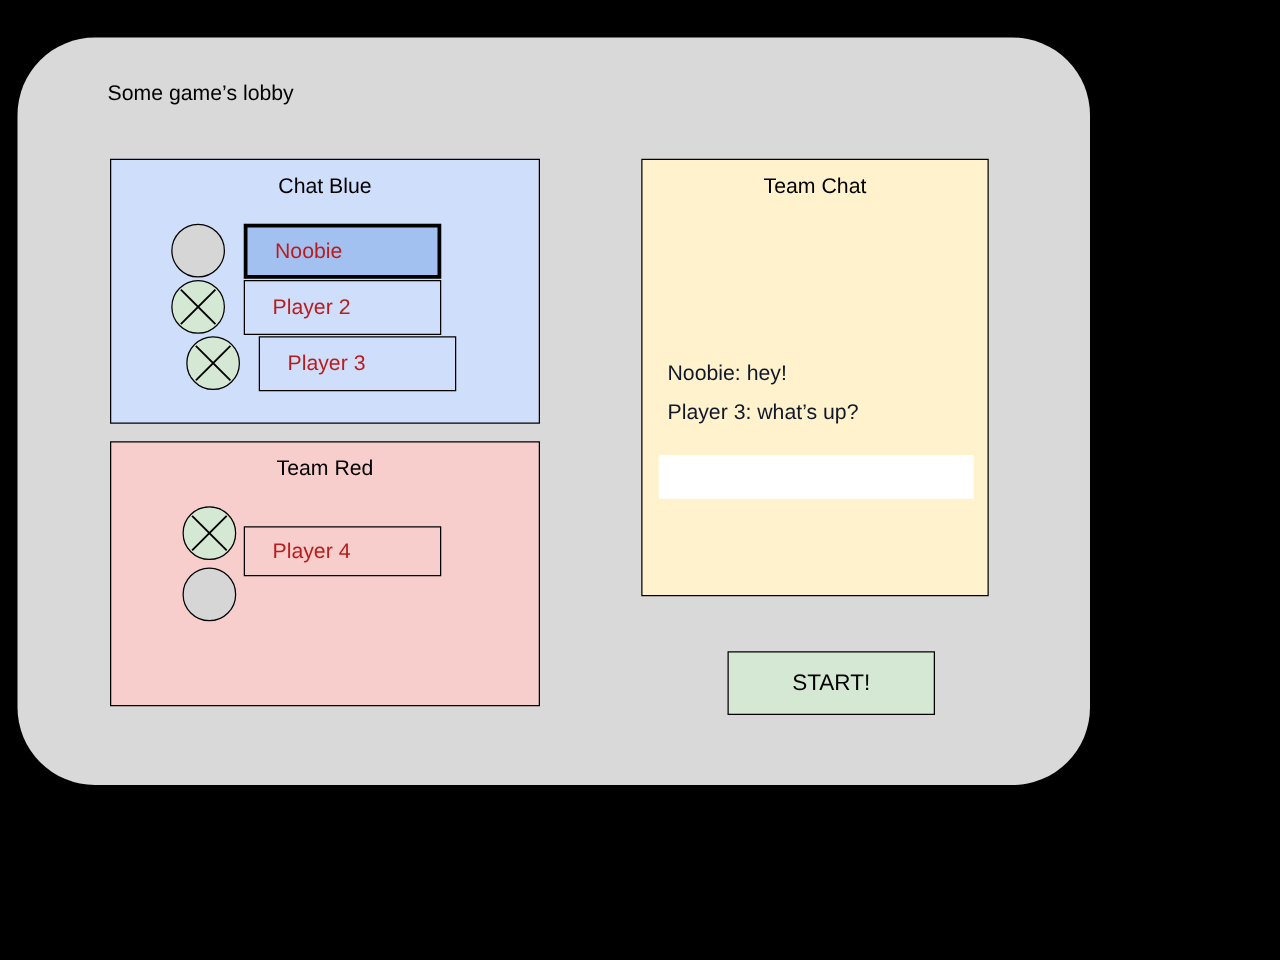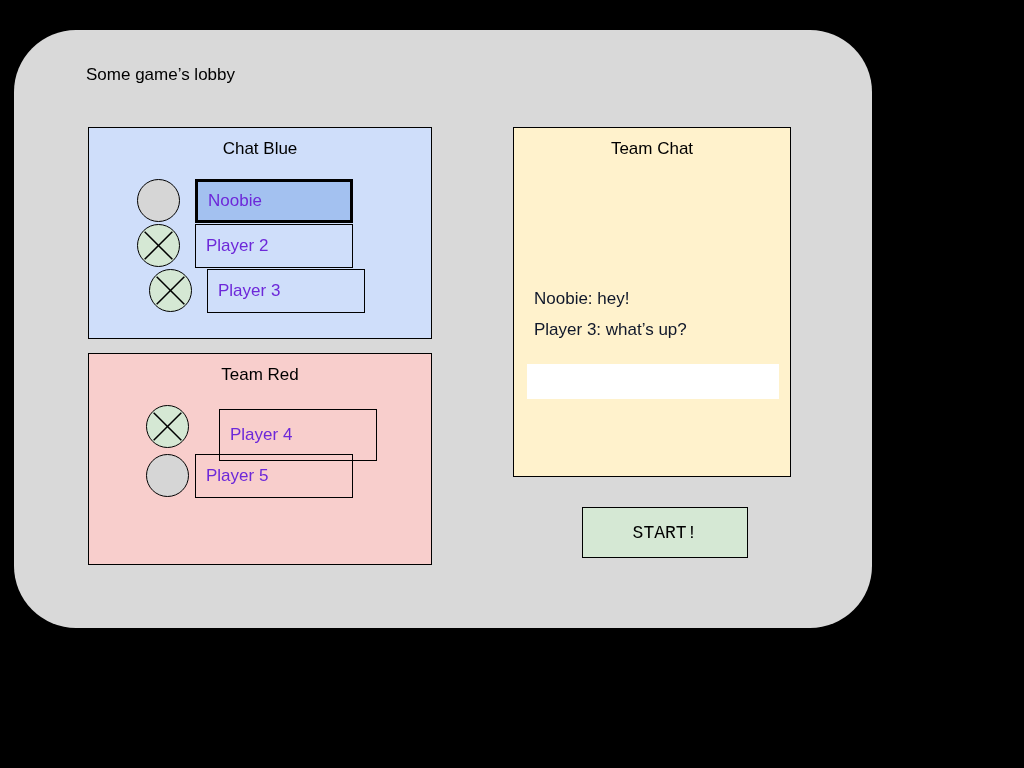--- a/index.html
+++ b/index.html
@@ -69,23 +69,23 @@
     border: 1.4px solid #000000;
   }
   .status-icon.waiting { background: #d6d6d6; }
   .status-icon.ready   { background: #d5e8d4; }
   .status-icon svg { display: block; width: 100%; height: 100%; }
 
   .name-box {
     position: absolute;
     display: flex;
     align-items: center;
-    padding-left: 10px;
-    font-size: 17px;
-    color: #6d28d9;
+    padding-left: 22px;
+    font-size: 17px;
+    color: #b91c1c;
     border: 1.5px solid #000000;
     background: transparent;
   }
   .name-box.selected {
     background: #a3c1f0;
     border: 3px solid #000000;
   }
 
   
   .chat-message {
@@ -107,29 +107,29 @@
     padding: 0 6px;
     font-family: "Liberation Sans", sans-serif;
     font-size: 17px;
     color: #000000;
   }
 
   
   #start-button {
     position: absolute;
     left: 568px;
-    top: 477px;
+    top: 491px;
     width: 166px;
     height: 51px;
     background: #d5e8d4;
     border: 1.5px solid #000000;
     display: flex;
     align-items: center;
     justify-content: center;
-    font-family: Liberation Mono, monospace;
+    font-family: Liberation Sans, sans-serif;
     font-size: 18px;
     color: #000000;
     cursor: pointer;
     padding: 16px;
   }
 </style>
 </head>
 <body>
 
 <div id="screen">
@@ -176,30 +176,27 @@
     <div class="panel panel-red" style="left:74px; top:323px; width:344px; height:212px;">
       <div class="panel-title">Team Red</div>
 
       <div class="player-row" style="left:0; top:51px; width:100%;">
         <div class="status-icon ready" style="left:57px; top:0;">
           <svg viewBox="0 0 43 43" aria-hidden="true">
             <line x1="7" y1="7" x2="36" y2="36" stroke="#000000" stroke-width="1.6"></line>
             <line x1="36" y1="7" x2="7" y2="36" stroke="#000000" stroke-width="1.6"></line>
           </svg>
         </div>
-        <div class="name-box" style="left:106px; top:4px; width:158px; height:52px;margin-left:24px;">
+        <div class="name-box" style="left:106px; top:16px; width:158px; height:40px;">
           <span>Player 4</span>
         </div>
       </div>
 
       <div class="player-row" style="left:0; top:100px; width:100%;">
         <div class="status-icon waiting" style="left:57px; top:0;"></div>
-        <div class="name-box" style="left:106px; top:0; width:158px; height:44px;">
-          <span>Player 5</span>
-        </div>
       </div>
     </div>
 
     <div class="panel panel-chat" style="left:499px; top:97px; width:278px; height:350px;">
       <div class="panel-title">Team Chat</div>
 
       <div class="chat-message" style="top:161px;">Noobie: hey!</div>
       <div class="chat-message" style="top:192px;">Player 3: what’s up?</div>
 
       <input id="chat-input" type="text" value="" placeholder="" style="">

